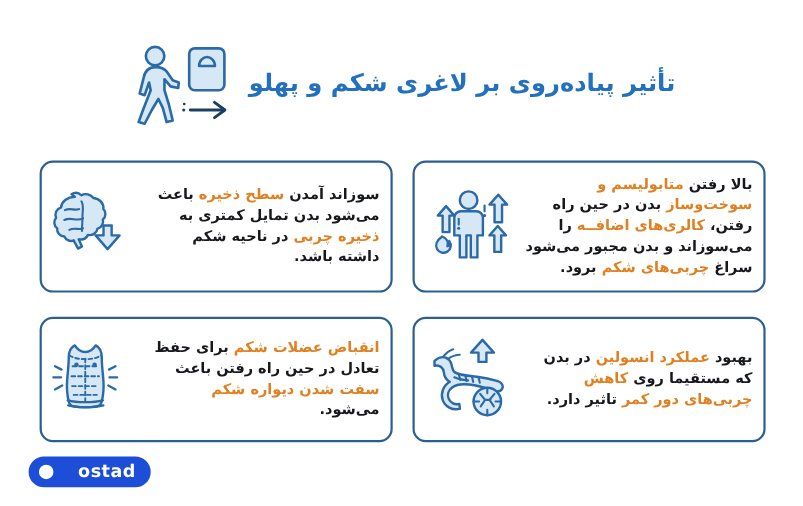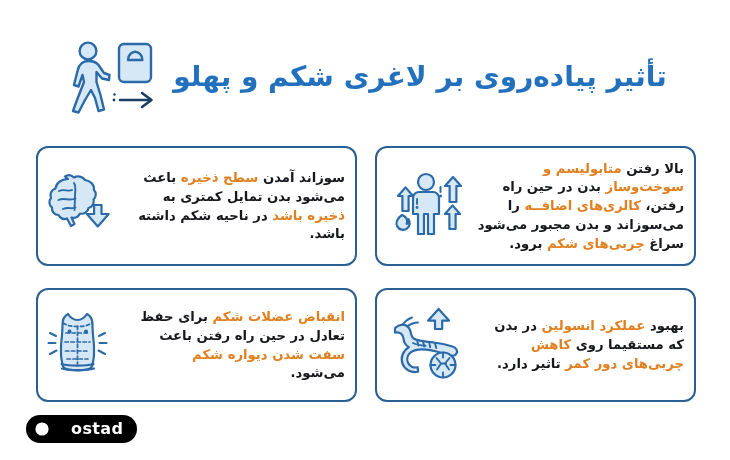--- a/index.html
+++ b/index.html
@@ -15,21 +15,21 @@
 
   
   .header{
     position:absolute;
     left:0;top:34px;width:730px;height:86px;
     display:flex;flex-direction:row-reverse;
     align-items:center;justify-content:center;
     gap:14px;
   }
   .header-title{
-    font-size:28px;
+    font-size:22px;
     font-weight:bold;
     color:#2370bd;
     line-height:1.15;
     letter-spacing:0px;
     white-space:nowrap;
     direction:rtl;
     text-align:center;
   }
   .header-icon{width:96px;height:78px;flex:0 0 auto;}
 
@@ -75,21 +75,21 @@
   .card-icon svg{width:100%;height:100%;}
   .hl{color:#e08020;}
 
   
   .logo{
     position:absolute;
     left:26px;top:415px;
     height:28px;
     padding:0 14px 0 8px;
     border-radius:14px;
-    background:#000000;
+    background:#1d4ed8;
     display:flex;
     flex-direction:row;
     align-items:center;
     gap:7px;
     direction:ltr;
   }
   .logo-mark{width:30px;height:16px;flex:0 0 auto;}
   .logo-text{
     font-size:16px;
     font-weight:bold;
@@ -156,21 +156,21 @@
             <path d="M50 52 h7.5 v-9 h7.2 l-10.9 -12.5 l-10.9 12.5 h7.2 v9 z" transform="rotate(180 53.8 47)"></path>
           </g>
           <g fill="none" stroke="#2b6aa8" stroke-width="1.9" stroke-linecap="round">
             <path d="M15 28 c5 -2.5 9 1 13 -1"></path>
             <path d="M14.5 37 c6 -3 11 1.5 17 -1.5"></path>
             <path d="M19 46 c5 -2.5 8.5 0.5 12.5 -1.5"></path>
             <path d="M30 20 c2.5 4 1 8 1 13 c0 6 -0.5 11 -0.5 14"></path>
           </g>
         </svg>
       </div>
-      <div class="card-text"><span>سوزاند آمدن </span><span class="hl">سطح ذخیره</span><span> باعث می‌شود بدن تمایل کمتری به </span><span class="hl">ذخیره باشد</span><span> در ناحیه شکم داشته باشد.</span></div>
+      <div class="card-text"><span>سوزاند آمدن </span><span class="hl">سطح ذخیره</span><span> باعث می‌شود بدن تمایل کمتری به </span><span class="hl">ذخیره چربی</span><span> در ناحیه شکم داشته باشد.</span></div>
     </div>
 
     <div class="card" style="grid-row:2;grid-column:1;justify-content:center;">
       <div class="card-icon">
         <svg viewBox="0 0 86 86" xmlns="http://www.w3.org/2000/svg">
           <g fill="#d6e7f5" stroke="#2b6aa8" stroke-width="2.2" stroke-linecap="round" stroke-linejoin="round">
             <path d="M12 26 c7 -6 13 -3 15 2 c1.5 4 1 7 3.5 8.5 c5 3 13 3 20 4 c8 1 14 2.5 19 4 c4 1.2 5.5 4.5 4 7 c-1.6 2.6 -5 3 -9 1.5 c-7 -2.6 -14 -4.6 -21 -5.4 c-7 -0.8 -12 0 -15.5 2.6 c-3.6 2.7 -4.6 7 -3 10.6 c1.6 3.6 5.6 5.4 9.6 4.4 l0.5 4.5 c-7 1.6 -13.4 -2 -15.6 -8 c-2.2 -6 0.4 -13 6.4 -16.6 c-3 -1.6 -5 -4.6 -5.4 -8.6 c-0.4 -4 -3.4 -7 -8.5 -6 z"></path>
             <path d="M52 27 h7.2 v-8.4 h6.8 l-10.4 -11.6 l-10.4 11.6 h6.8 v8.4 z"></path>
             <circle cx="60" cy="63" r="12.5"></circle>
           </g>

